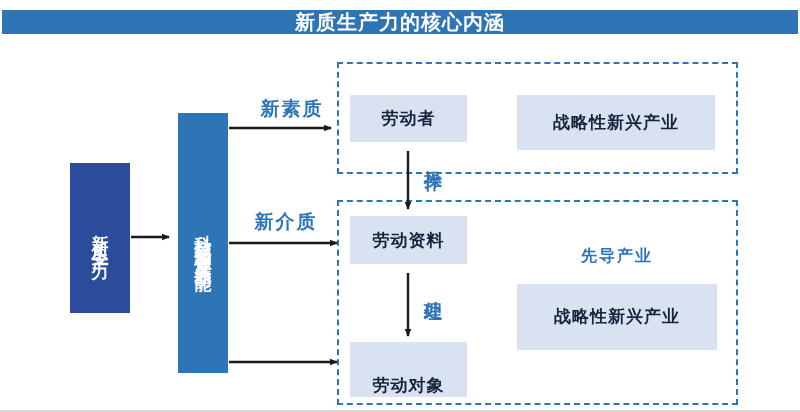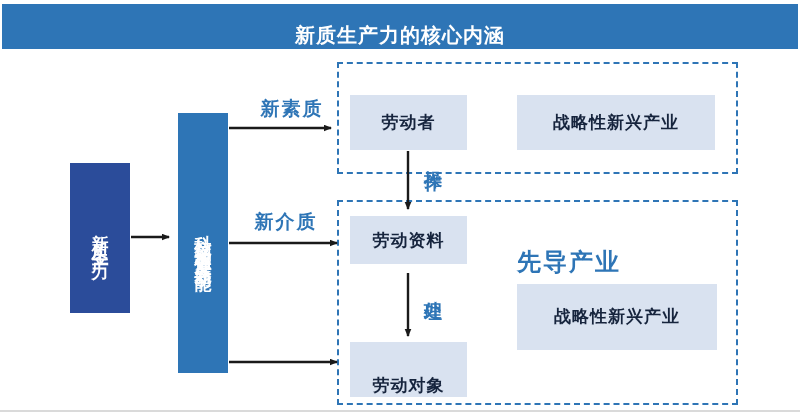--- a/index.html
+++ b/index.html
@@ -11,23 +11,23 @@
     --arrow-black:#1A1A1A;
     --dash-blue:#2E75B6;
   }
   html,body{margin:0;padding:0;background:#fff;}
   .canvas{
     position:relative;width:800px;height:412px;background:#fff;overflow:hidden;
     font-family:"Liberation Sans","DejaVu Sans",sans-serif;
     border-bottom:2px solid #DADADA;box-sizing:border-box;
   }
   .banner{
-    position:absolute;left:2px;top:4px;width:796px;height:45px;
+    position:absolute;left:2px;top:10px;width:796px;height:24px;
     background:var(--banner-blue);color:#fff;font-size:20px;font-weight:bold;
-    display:flex;align-items:flex-end;justify-content:center;letter-spacing:1px;
+    display:flex;align-items:center;justify-content:center;letter-spacing:1px;
   }
   .vbox{
     position:absolute;color:#fff;font-weight:bold;
     display:flex;align-items:center;justify-content:center;
     writing-mode:vertical-rl;text-orientation:upright;
   }
   .left-box{
     left:70px;top:163px;width:60px;height:150px;background:var(--dark-blue);
     font-size:17px;letter-spacing:7px;
   }
@@ -45,28 +45,28 @@
   .dashed-group{
     position:absolute;border:2px dashed var(--dash-blue);box-sizing:border-box;background:transparent;
   }
   .dg-top{left:337px;top:62px;width:401px;height:112px;}
   .dg-bottom{left:337px;top:200px;width:401px;height:205px;}
   .node{
     position:absolute;background:var(--light-fill);color:var(--text-dark);
     font-size:17px;font-weight:bold;display:flex;align-items:center;justify-content:center;
     text-align:center;letter-spacing:1px;
   }
-  .n-laborer{left:350px;top:95px;width:117px;height:55px;}
+  .n-laborer{left:350px;top:95px;width:117px;height:47px;}
   .n-talent{left:517px;top:95px;width:198px;height:55px;}
   .n-materials{left:350px;top:216px;width:117px;height:48px;}
   .n-objects{left:350px;top:342px;width:117px;height:55px;align-items:flex-end;}
   .n-industry{left:517px;top:284px;width:200px;height:66px;flex-direction:column;line-height:1.45;}
   .industry-title{
-    position:absolute;left:517px;top:246px;width:200px;
-    color:var(--accent-blue);font-size:24px;font-weight:bold;letter-spacing:2px;
+    position:absolute;left:517px;top:246px;width:200px;text-align:center;
+    color:var(--accent-blue);font-size:16px;font-weight:bold;letter-spacing:2px;
   }
   .v-label{
     position:absolute;color:var(--accent-blue);font-size:18px;font-weight:bold;
     writing-mode:vertical-rl;text-orientation:upright;letter-spacing:3px;
   }
   .vl-operate{left:421px;top:157px;}
   .vl-process{left:421px;top:286px;}
   .arrow-layer{position:absolute;left:0;top:0;width:800px;height:412px;pointer-events:none;}
 </style>
 </head>

